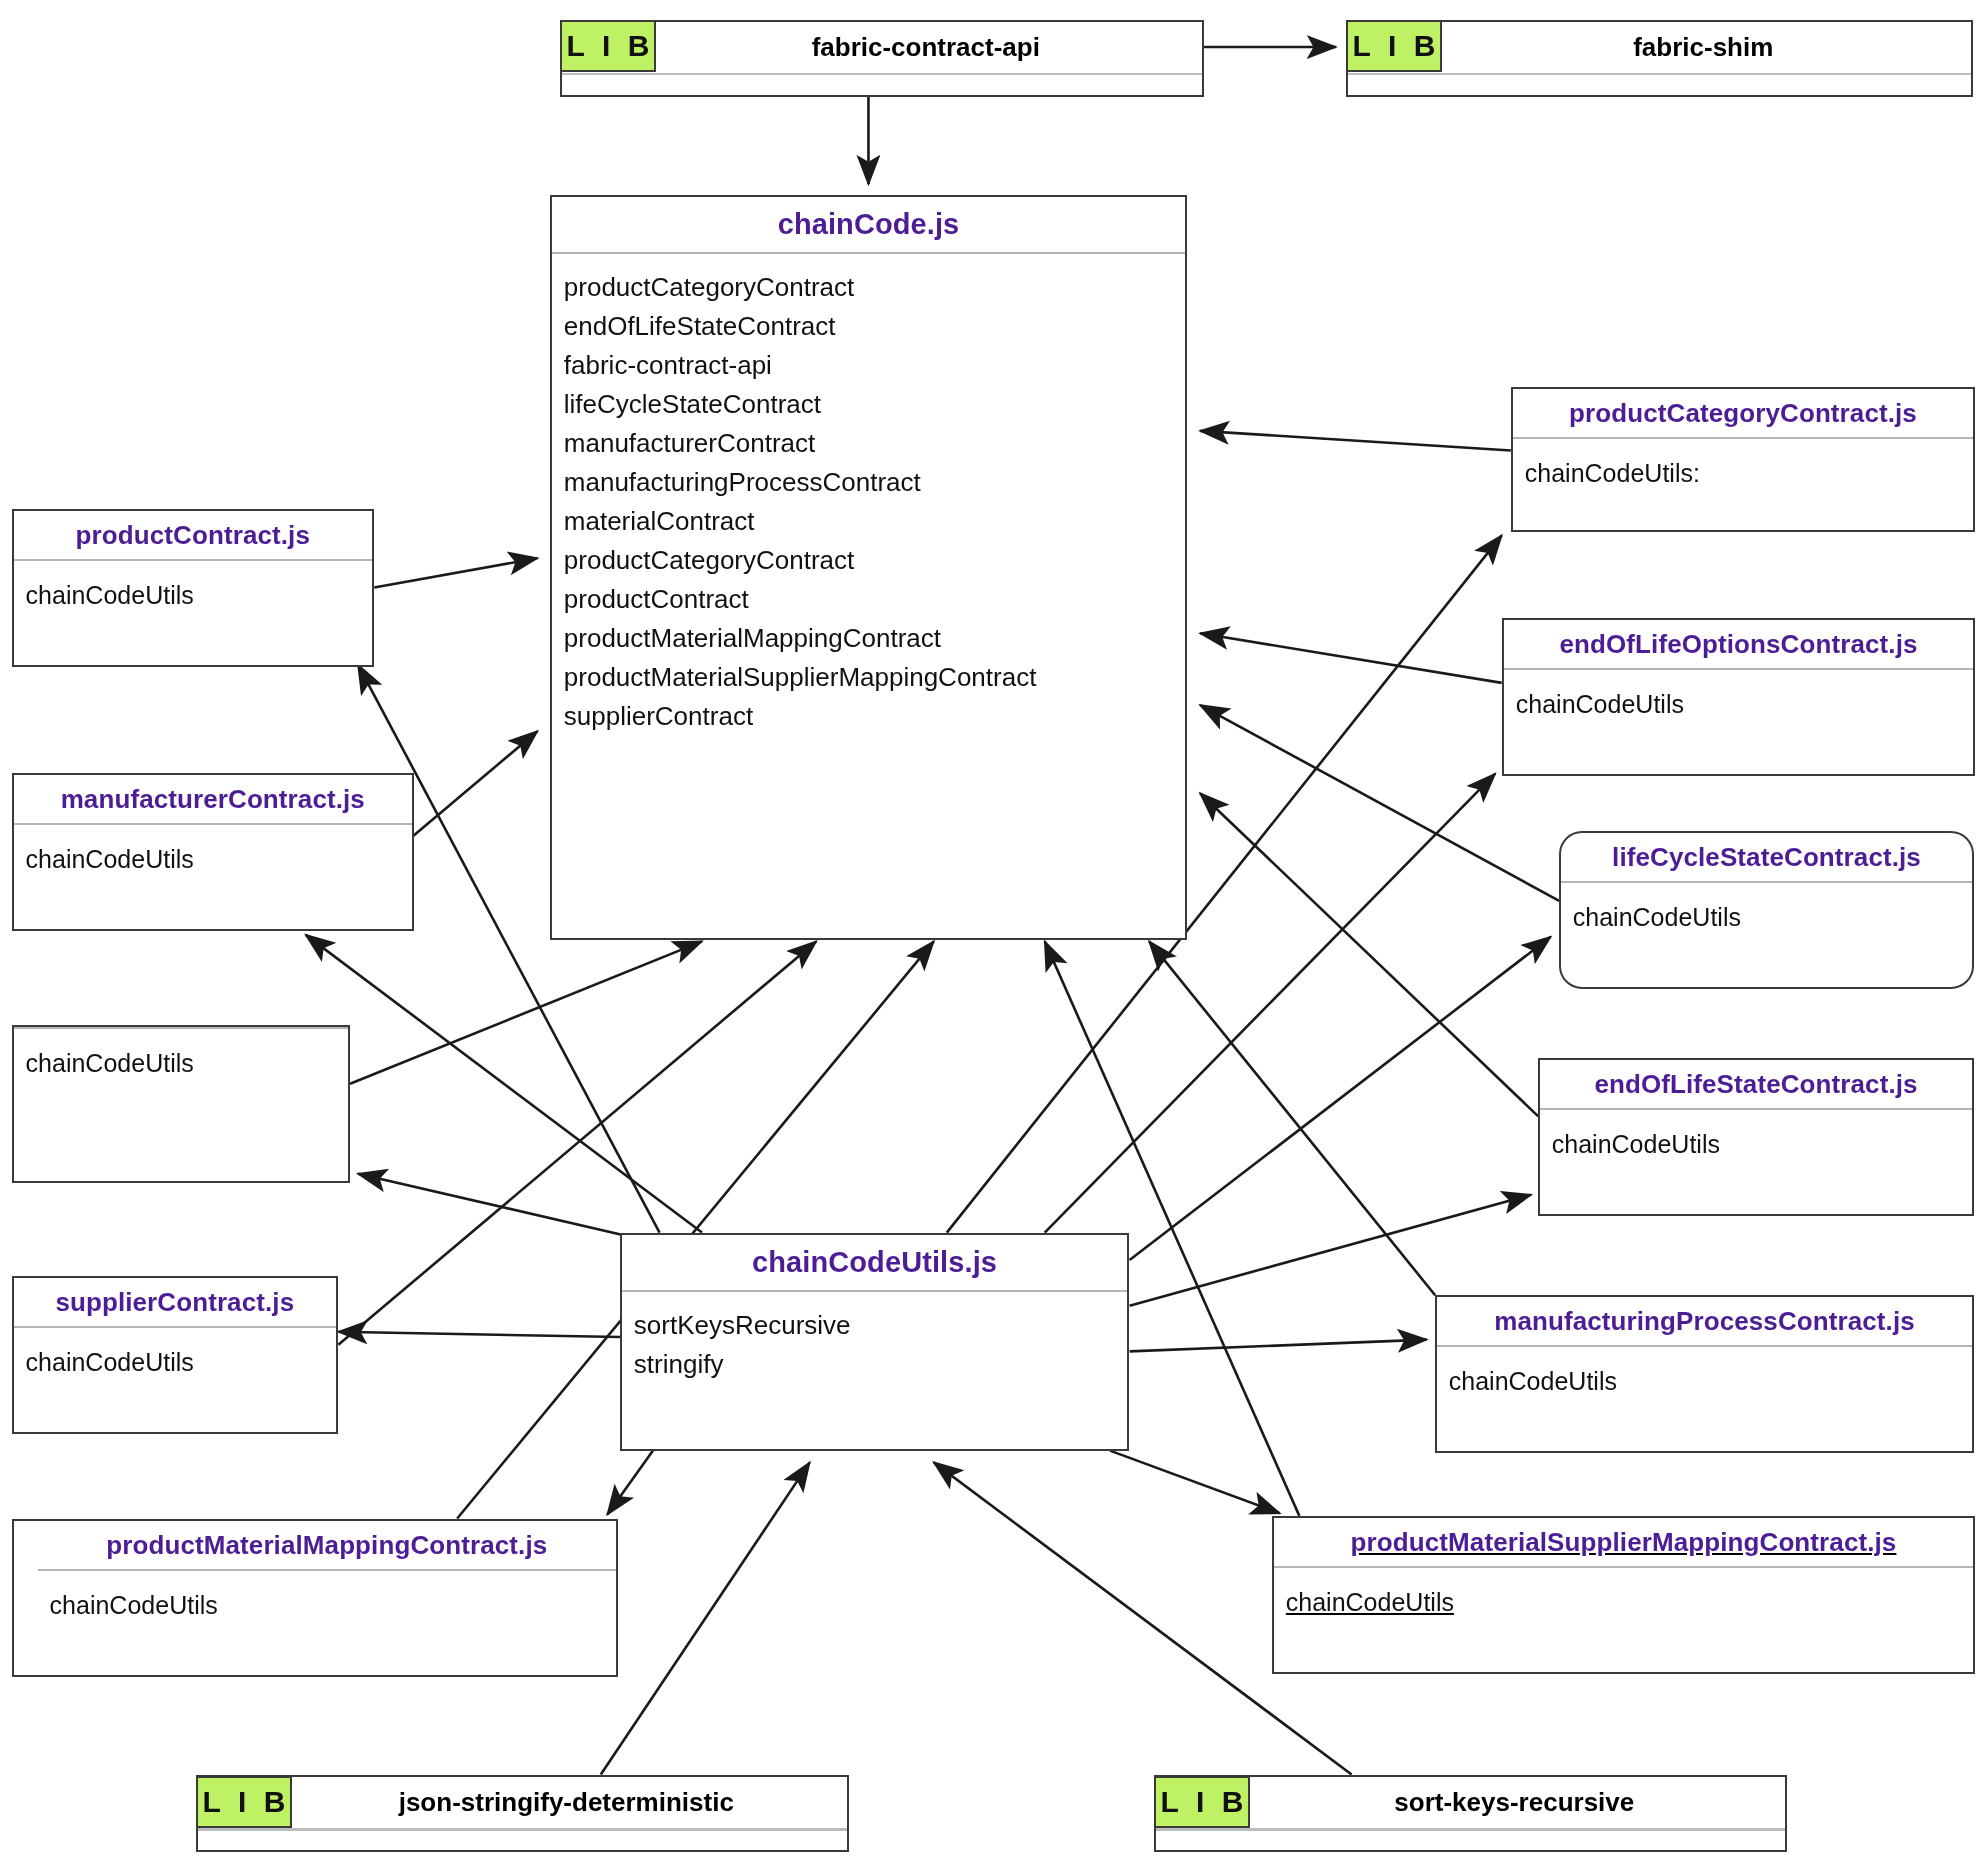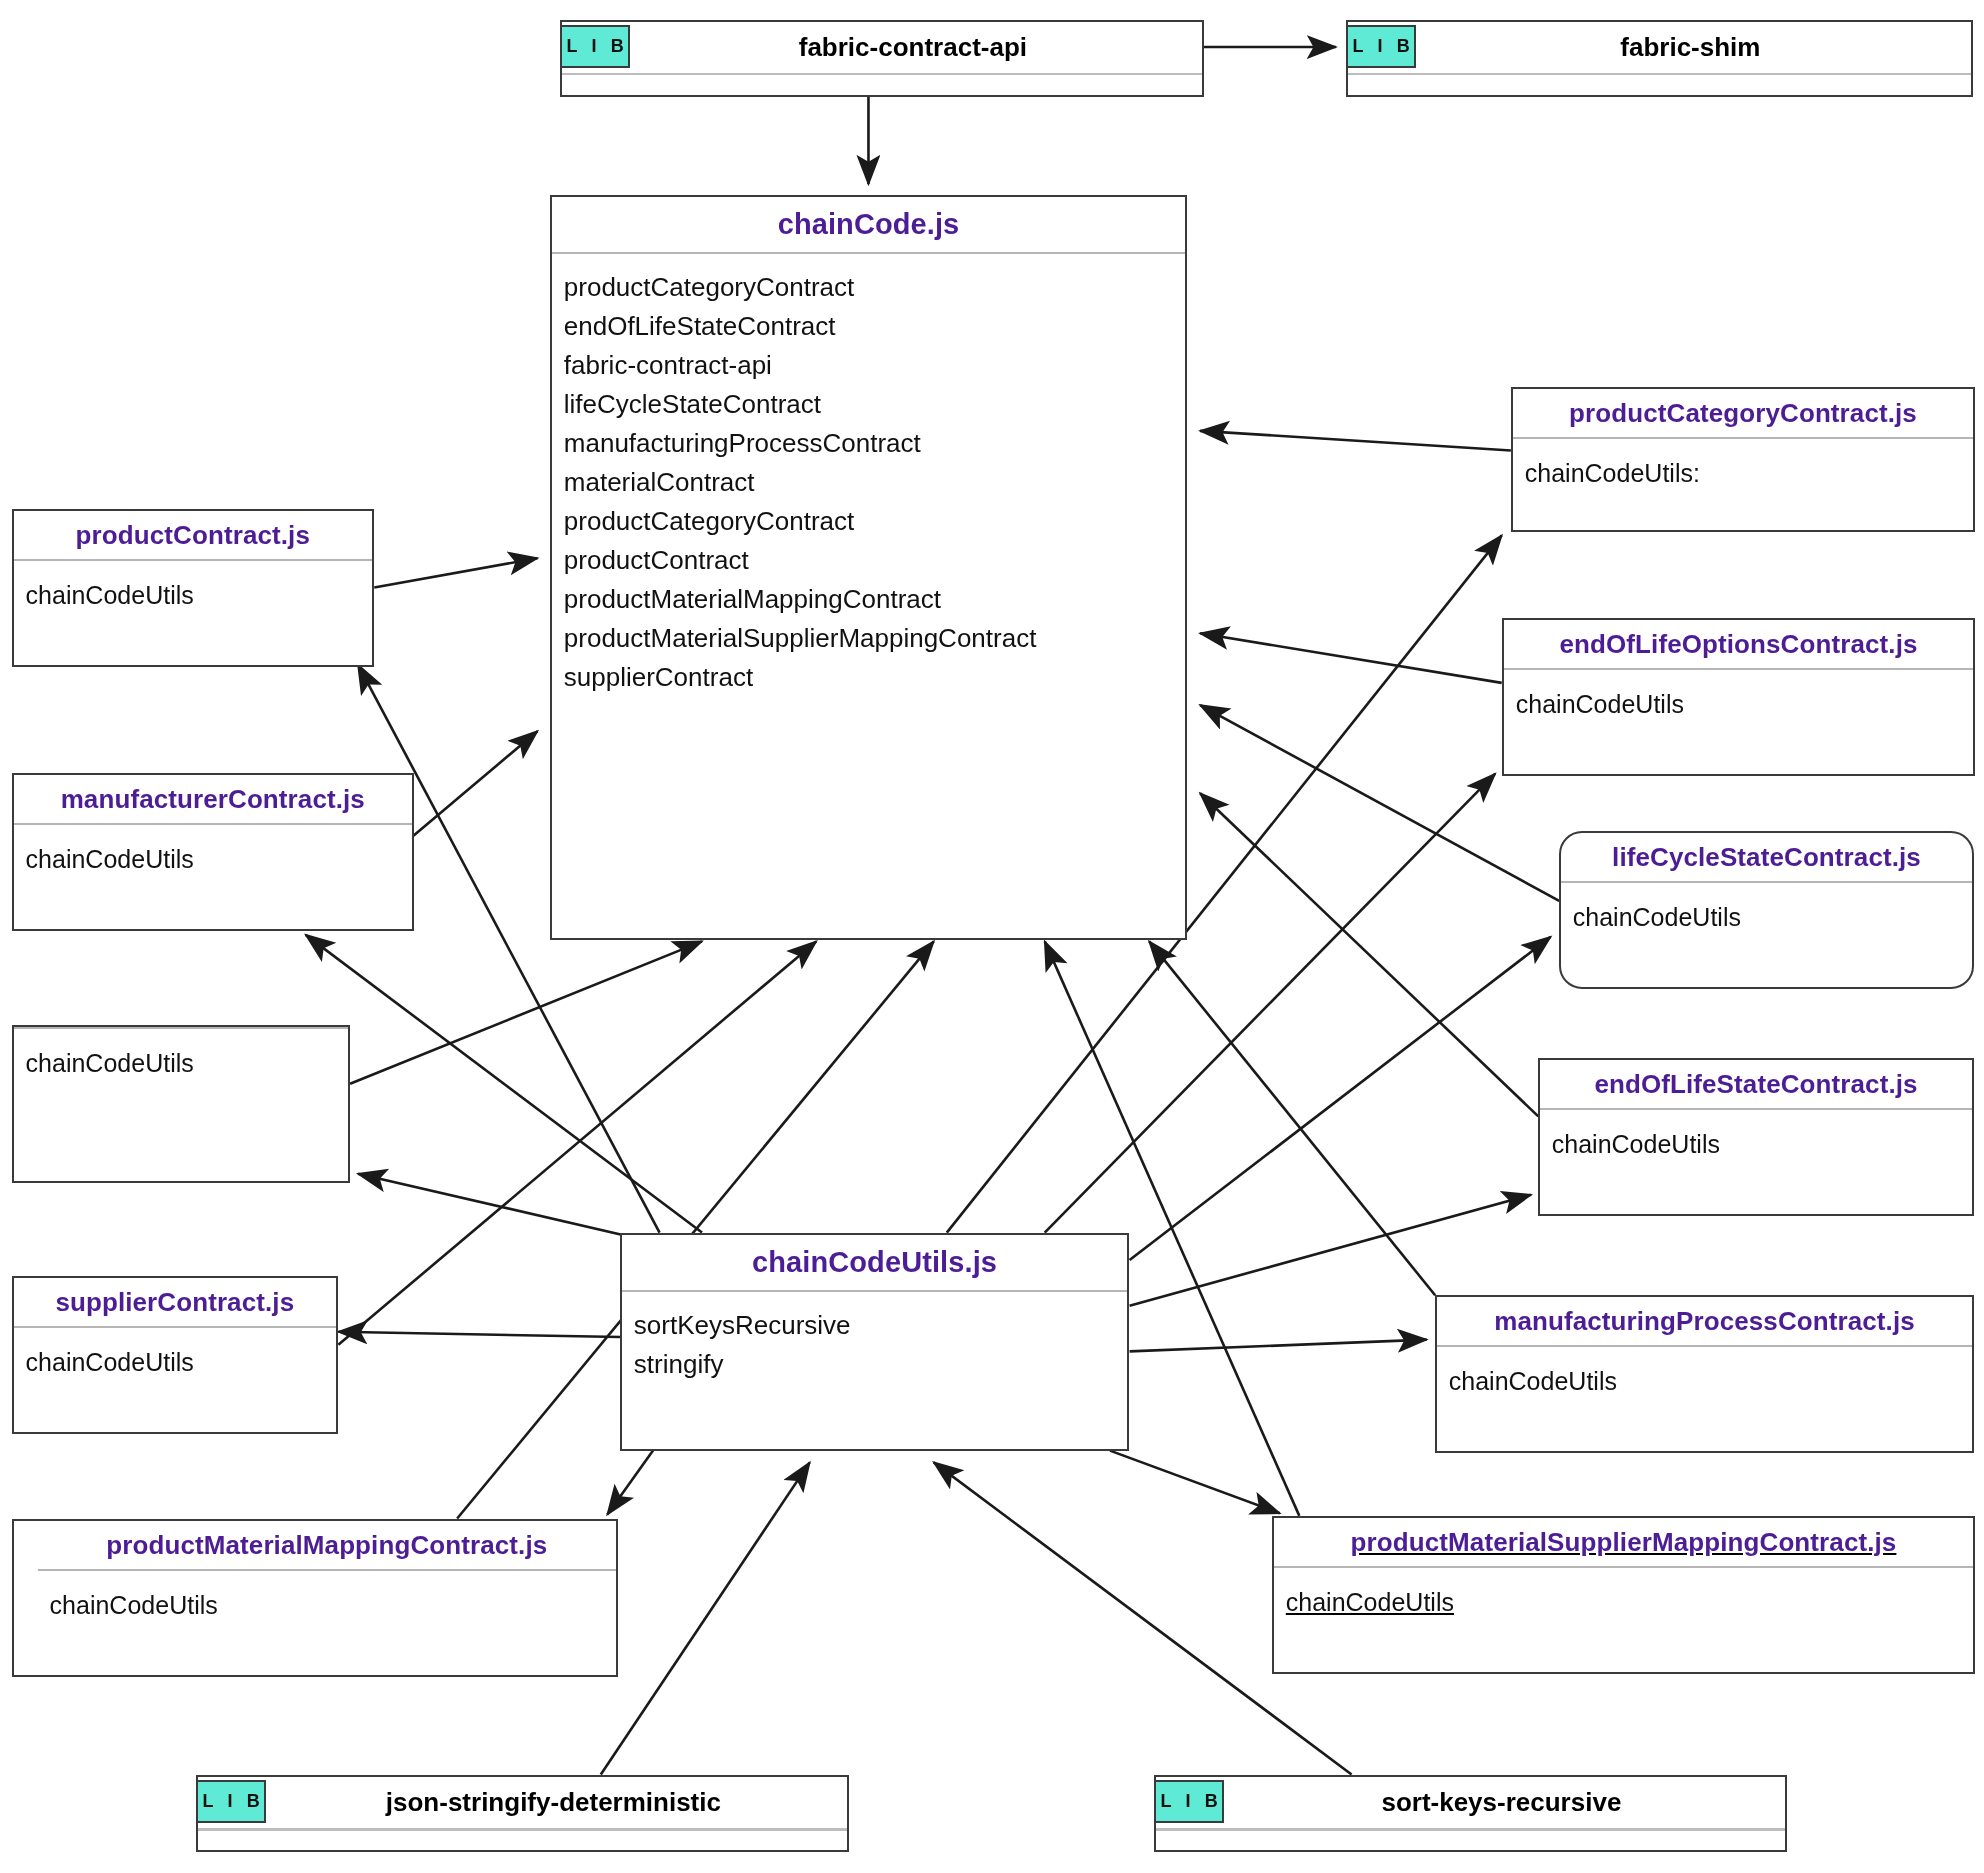--- a/index.html
+++ b/index.html
@@ -22,24 +22,24 @@
   .cls .member{font-size:25px;line-height:35px;}
   
   .big .title{font-size:29px;height:55px;}
   .big .members{padding-top:14.4px;}
   .big .member{font-size:26px;line-height:39px;}
   
   .lib .libhead{position:relative;box-sizing:border-box;width:100%;height:51px;
        display:flex;align-items:center;}
   .lib .badge{
       margin-left:-2px;margin-top:-2px;
-      height:43px;min-width:68px;box-sizing:border-box;
-      background:#5eead4;border:2px solid #3a3a3a;
+      height:52px;min-width:68px;box-sizing:border-box;
+      background:#bef264;border:2px solid #3a3a3a;
       display:flex;align-items:center;justify-content:center;
-      font-weight:bold;font-size:18px;color:#111;letter-spacing:4.6px;
+      font-weight:bold;font-size:30px;color:#111;letter-spacing:4.6px;
       text-indent:4.6px;
   }
   .lib .libtitle{flex:1;text-align:center;font-weight:bold;font-size:26px;color:#000;
       padding-right:6.5px;}
   .lib .divider{height:2.6px;background:#bdbdbd;}
   .lib .foot{width:100%;}
 </style>
 </head>
 <body>
 
@@ -97,20 +97,21 @@
         <div class="foot"></div>
       </div>
       <div class="node big cls" style="left: 550px; top: 195px; width: 637px; height: 745px;">
         <div class="title">chainCode.js</div>
         <div class="divider"></div>
         <div class="members">
           <div class="member">productCategoryContract</div>
           <div class="member">endOfLifeStateContract</div>
           <div class="member">fabric-contract-api</div>
           <div class="member">lifeCycleStateContract</div>
+          <div class="member">manufacturerContract</div>
           <div class="member">manufacturingProcessContract</div>
           <div class="member">materialContract</div>
           <div class="member">productCategoryContract</div>
           <div class="member">productContract</div>
           <div class="member">productMaterialMappingContract</div>
           <div class="member">productMaterialSupplierMappingContract</div>
           <div class="member">supplierContract</div>
         </div>
       </div>
       <div class="node big cls" style="left: 620px; top: 1233px; width: 509px; height: 218px;">

